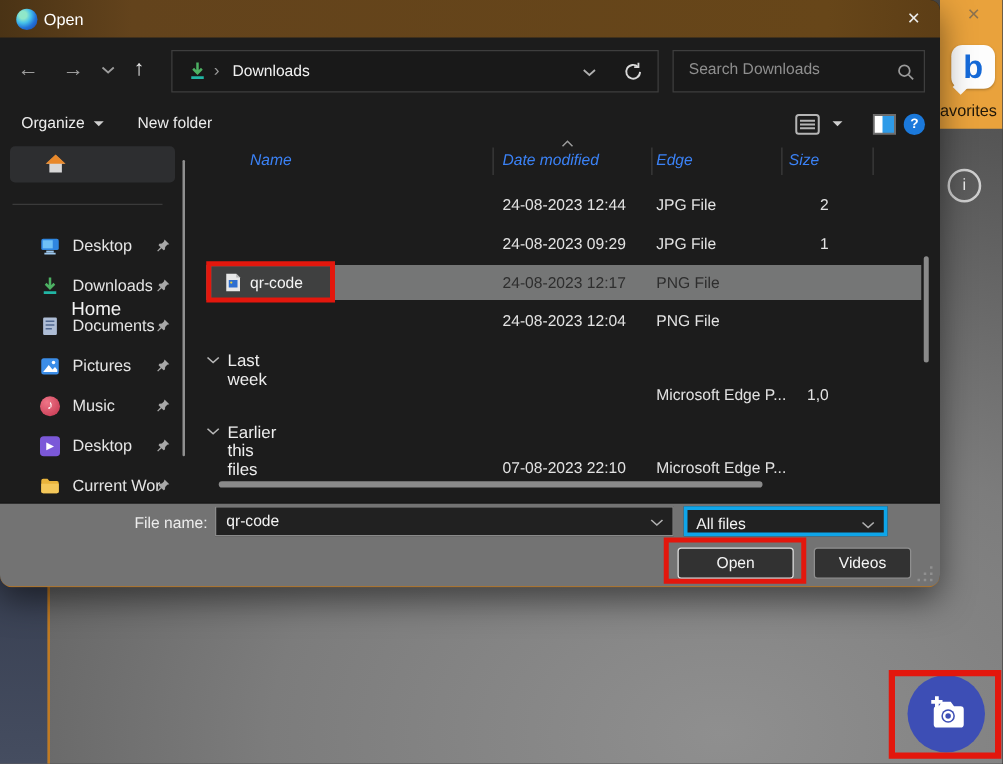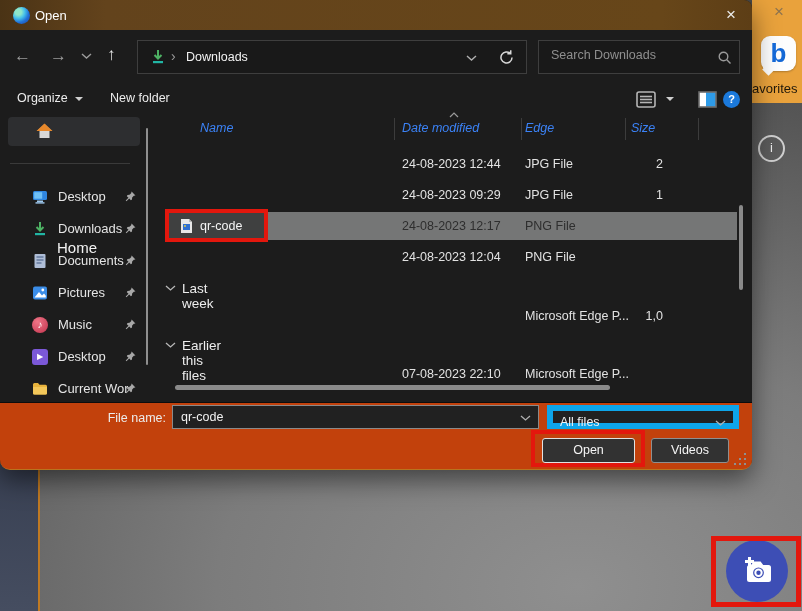--- a/index.html
+++ b/index.html
@@ -84,29 +84,29 @@
   .name-cell-focus{position:absolute;left:4px;top:1px;width:98px;height:26px;background:#3f4040;}
   .row.selected .c-name{color:#f5f5f5;}
   .file-ico{position:absolute;left:15px;top:6px;}
   .group-hdr{position:absolute;left:165px;height:18px;font-size:13.5px;color:#ededed;}
   .group-hdr .g-lbl{position:absolute;left:17px;top:0;}
   .group-hdr .g-chev{position:absolute;left:0;top:4px;}
   .hscroll-thumb{position:absolute;left:175px;top:385px;width:435px;height:5px;background:#8a8a8a;border-radius:3px;}
   .vscroll-thumb{position:absolute;left:739px;top:205px;width:4px;height:85px;background:#8a8a8a;border-radius:2px;}
 
   
-  .footer{position:absolute;left:0;top:402px;width:752px;height:66px;background:#c2410c;
+  .footer{position:absolute;left:0;top:402px;width:752px;height:66px;background:#737373;
       border-top:1px solid #0d0d0d;border-radius:0 0 9px 9px;}
   .fn-label{position:absolute;left:100px;top:8px;width:66px;text-align:right;font-size:12.5px;color:#ececec;}
   .fn-input{position:absolute;left:172px;top:2px;width:367px;height:24px;background:#212121;
       border:1px solid #8a8a8a;box-sizing:border-box;}
   .fn-input input{position:absolute;left:6px;top:3px;width:330px;background:transparent;border:0;outline:none;
       font-size:12.5px;color:#f2f2f2;font-family:"Liberation Sans",sans-serif;}
-  .ft-combo{position:absolute;left:547px;top:2px;width:192px;height:24px;background:#212121;
-      border:6px solid #0ea5e9;box-sizing:border-box;}
+  .ft-combo{position:absolute;left:547px;top:2px;width:163px;height:24px;background:#212121;
+      border:3px solid #0ea5e9;box-sizing:border-box;}
   .ft-combo .val{position:absolute;left:7px;top:4px;font-size:12.5px;color:#f2f2f2;}
   .cmb-chev{position:absolute;right:7px;top:9px;}
   .btn{position:absolute;top:35px;height:25px;background:#323232;border-radius:3px;box-sizing:border-box;
       font-size:12.5px;color:#f5f5f5;text-align:center;line-height:23px;}
   .btn-open{left:542px;width:93px;border:1px solid #e2e2e2;}
   .btn-cancel{left:651px;width:78px;border:1px solid #8f8f8f;}
   .grip{position:absolute;left:734px;top:50px;width:12px;height:12px;}
   .grip i{position:absolute;width:2px;height:2px;background:#909090;}
 </style>
 </head>

